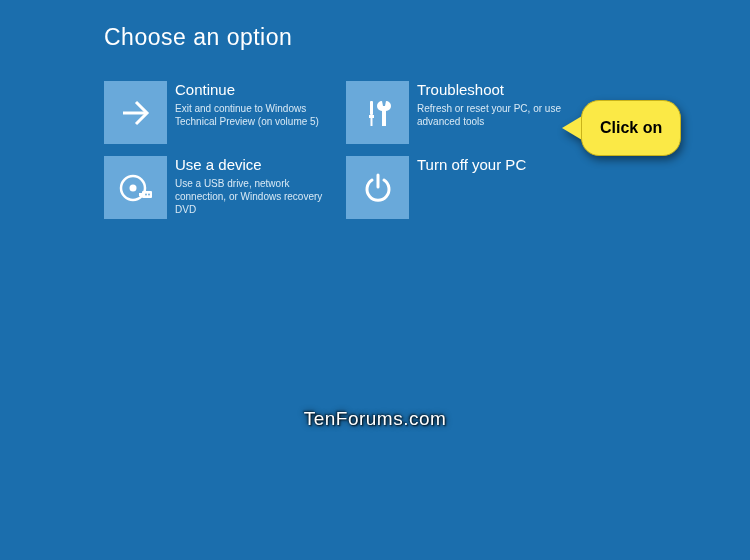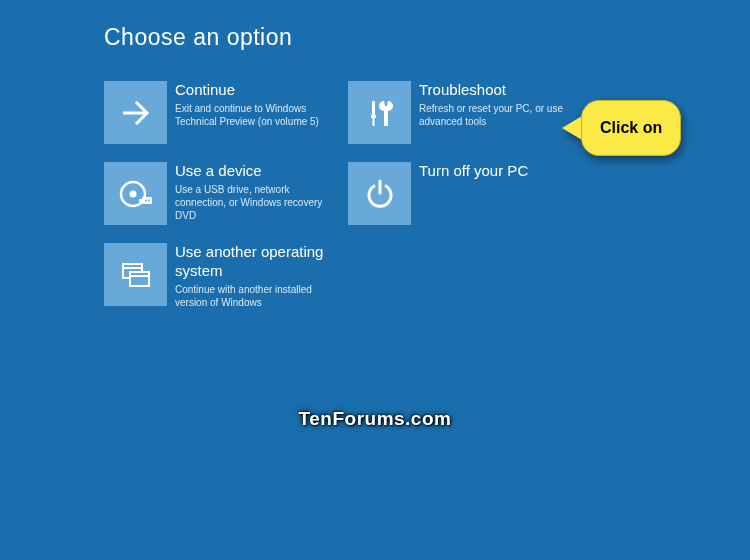--- a/index.html
+++ b/index.html
@@ -19,20 +19,21 @@
     font-size: 23px;
     font-weight: 300;
     letter-spacing: 0.5px;
     margin-bottom: 30px;
   }
   .options-grid {
     display: grid;
     grid-template-columns: 230px 230px;
     column-gap: 14px;
     row-gap: 18px;
+    gap: 12px;
   }
   .option-tile {
     display: flex;
     align-items: flex-start;
     gap: 8px;
     cursor: pointer;
   }
   .tile-icon {
     width: 63px;
     height: 63px;
@@ -83,21 +84,21 @@
     font-weight: bold;
     font-size: 16px;
     white-space: nowrap;
   }
   .watermark {
     position: absolute;
     left: 0; right: 0;
     top: 408px;
     text-align: center;
     font-family: Arial, sans-serif;
-    font-weight: bold;
+    font-weight: normal;
     font-size: 19px;
     color: #ffffff;
     text-shadow:
       0 0 6px rgba(0,0,0,0.8),
       1px 1px 2px rgba(0,0,0,0.9),
       -1px -1px 2px rgba(0,0,0,0.6);
     letter-spacing: 0.5px;
   }
   svg { display: block; }
 </style>
@@ -170,36 +171,20 @@
             <line x1="18" y1="5" x2="18" y2="17"></line>
           </g>
         </svg>
       </div>
       <div class="tile-text">
         <div class="tile-title">Turn off your PC</div>
         <div class="tile-desc"></div>
       </div>
     </div>
 
-    <div class="option-tile">
-      <div class="tile-icon">
-        <svg width="40" height="40" viewBox="0 0 40 40">
-          <g fill="none" stroke="#ffffff" stroke-width="2">
-            <rect x="7" y="9" width="19" height="14"></rect>
-            <line x1="7" y1="13" x2="26" y2="13"></line>
-            <rect x="14" y="17" width="19" height="14" fill="#69a9da"></rect>
-            <line x1="14" y1="21" x2="33" y2="21"></line>
-          </g>
-        </svg>
-      </div>
-      <div class="tile-text">
-        <div class="tile-title">Use another operating system</div>
-        <div class="tile-desc">Continue with another installed version of Windows</div>
-      </div>
-    </div>
 
   </div>
 </div>
 
 <div class="callout">
   <div class="callout-arrow"></div>
   <div class="callout-body">Click on</div>
 </div>
 
 <div class="watermark">TenForums.com</div>

